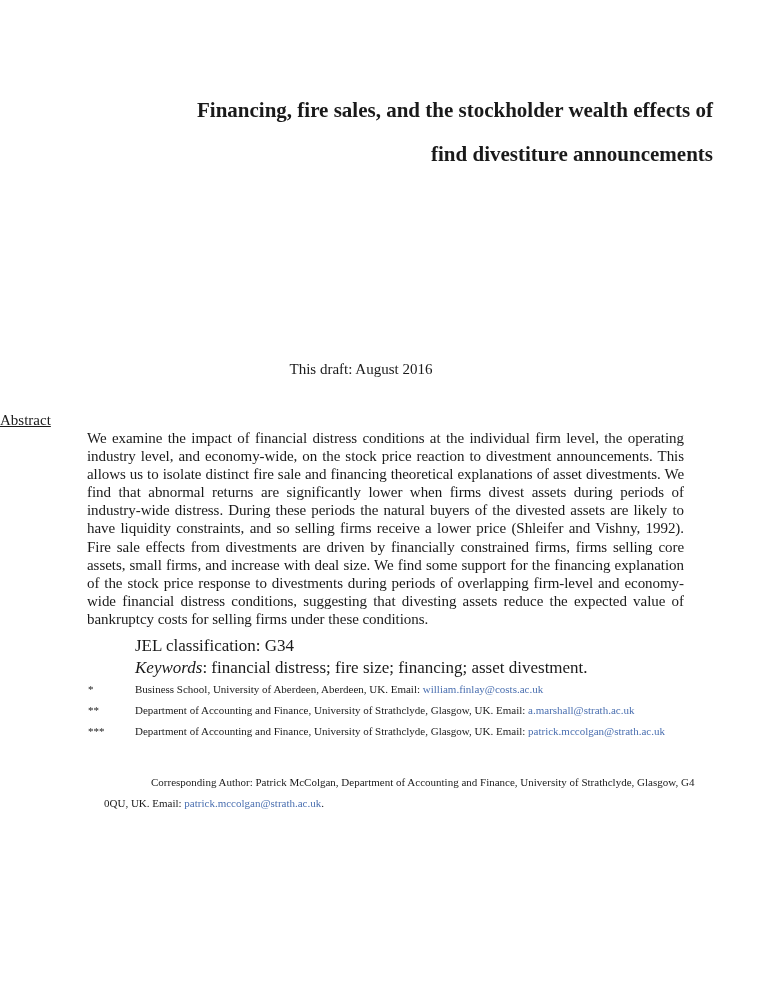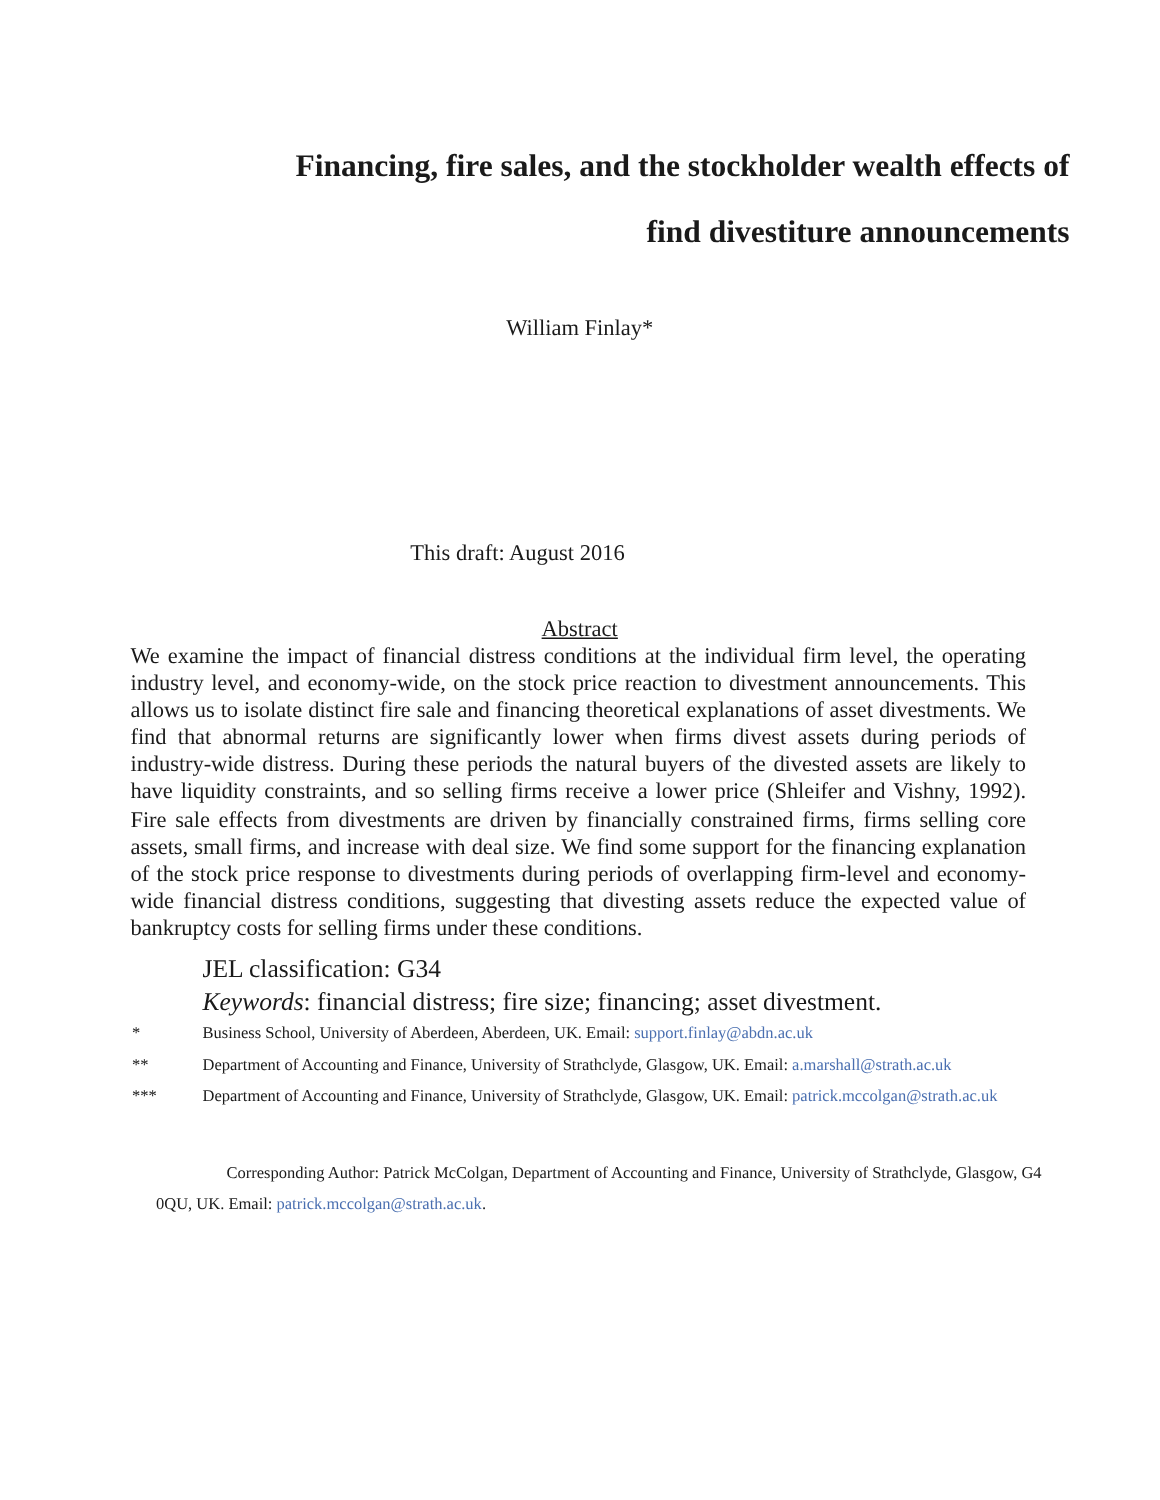--- a/index.html
+++ b/index.html
@@ -11,26 +11,26 @@
     .title {
       position: absolute; left: 60px; width: 653px; top: 88px;
       text-align: right; font-weight: bold; font-size: 21px; line-height: 44px;
       margin: 0;
     }
     .authors {
       position: absolute; left: 0; width: 773px; top: 207px;
       text-align: center; font-size: 15px; line-height: 25.5px;
     }
     .draft {
-      position: absolute; left: 0; width: 690px; top: 361px;
+      position: absolute; left: 16px; width: 690px; top: 361px;
       text-align: center; font-size: 15px;
     }
     .abstract-head {
       position: absolute; left: 0; width: 773px; top: 412px;
-      text-align: center; font-size: 15px; text-decoration: underline;
+      font-size: 15px; text-decoration: underline;
     }
     .abstract-body {
       position: absolute; left: 87px; width: 597px; top: 429px;
       font-size: 15px; line-height: 18.1px; text-align: justify;
       margin: 0; letter-spacing: -0.05px;
     }
     .meta {
       position: absolute; left: 135px; font-size: 17px; line-height: 16px;
     }
     .jel { top: 638px; }
@@ -52,34 +52,33 @@
   </style>
 </head>
 <body>
 
 <h1 class="title">
   <span>Financing, fire sales, and the stockholder wealth effects of</span><br>
   <span>find divestiture announcements</span>
 </h1>
 
 <div class="authors">
-  <div>William Finlay*</div>
 </div>
 
 <div class="draft">This draft: August 2016</div>
 
 <div class="abstract-head">Abstract</div>
 <p class="abstract-body">We examine the impact of financial distress conditions at the individual firm level, the operating industry level, and economy-wide, on the stock price reaction to divestment announcements. This allows us to isolate distinct fire sale and financing theoretical explanations of asset divestments. We find that abnormal returns are significantly lower when firms divest assets during periods of industry-wide distress. During these periods the natural buyers of the divested assets are likely to have liquidity constraints, and so selling firms receive a lower price (Shleifer and Vishny, 1992). Fire sale effects from divestments are driven by financially constrained firms, firms selling core assets, small firms, and increase with deal size. We find some support for the financing explanation of the stock price response to divestments during periods of overlapping firm-level and economy-wide financial distress conditions, suggesting that divesting assets reduce the expected value of bankruptcy costs for selling firms under these conditions.</p>
 
 <div class="meta jel">JEL classification: G34</div>
 <div class="meta keywords"><em>Keywords</em><span>: financial distress; fire size; financing; asset divestment.</span></div>
 
 <div class="fn fn1">
   <span class="mark">*</span>
-  <span class="text"><span>Business School, University of Aberdeen, Aberdeen, UK. Email: </span><span class="link">support.finlay@abdn.ac.uk</span></span>
+  <span class="text"><span>Business School, University of Aberdeen, Aberdeen, UK. Email: </span><span class="link">william.finlay@costs.ac.uk</span></span>
 </div>
 <div class="fn fn2">
   <span class="mark">**</span>
   <span class="text"><span>Department of Accounting and Finance, University of Strathclyde, Glasgow, UK. Email: </span><span class="link">a.marshall@strath.ac.uk</span></span>
 </div>
 <div class="fn fn3">
   <span class="mark">***</span>
   <span class="text"><span>Department of Accounting and Finance, University of Strathclyde, Glasgow, UK. Email: </span><span class="link">patrick.mccolgan@strath.ac.uk</span></span>
 </div>
 

